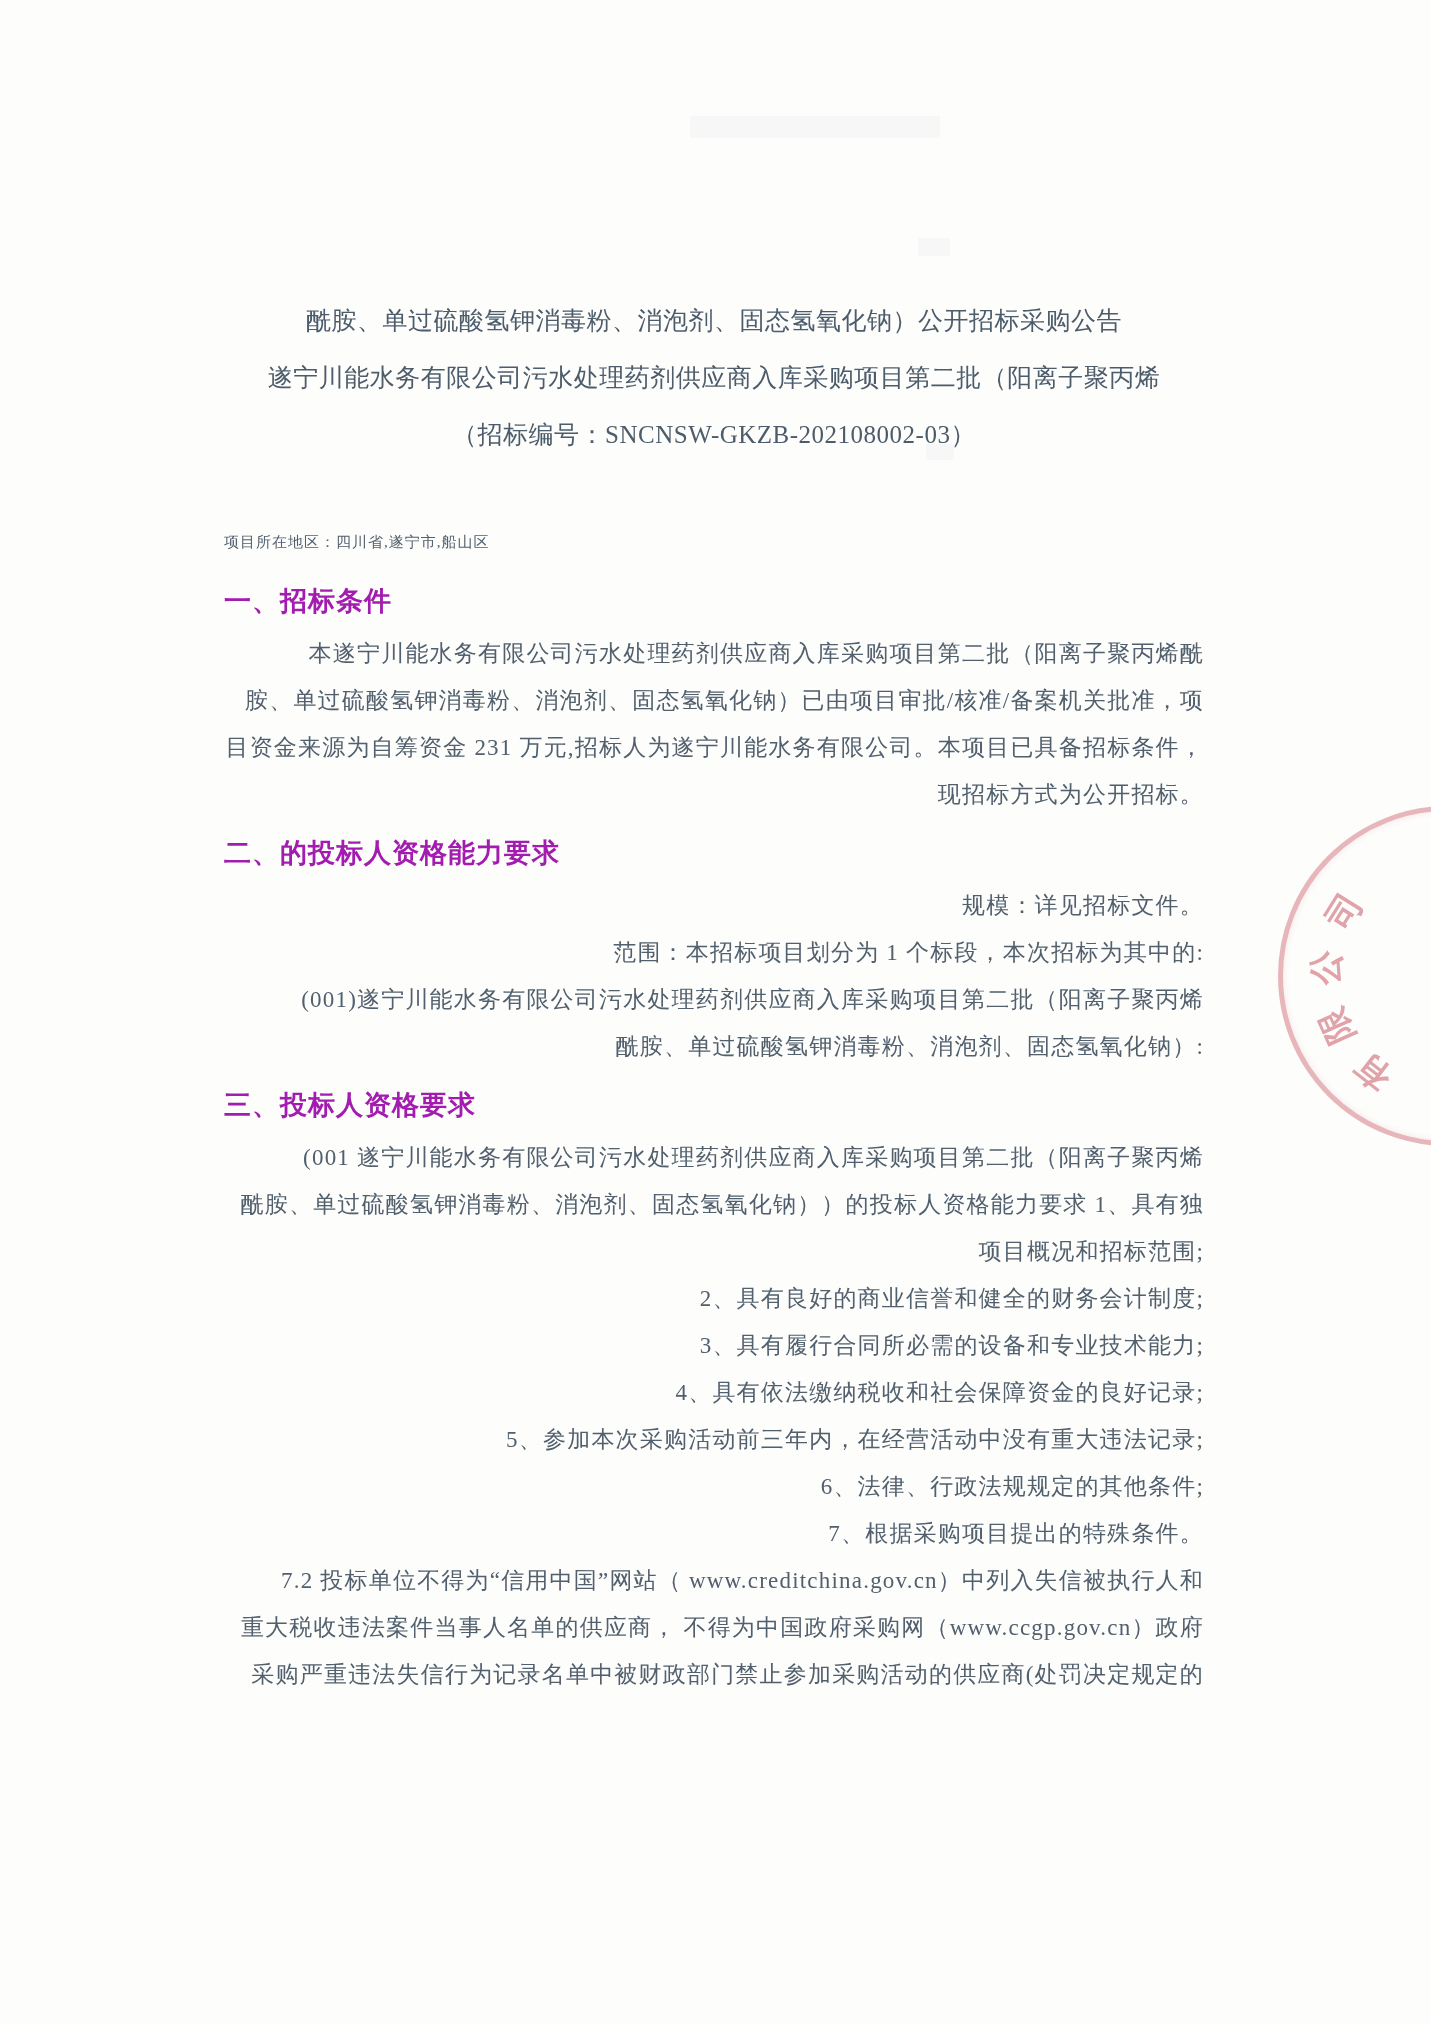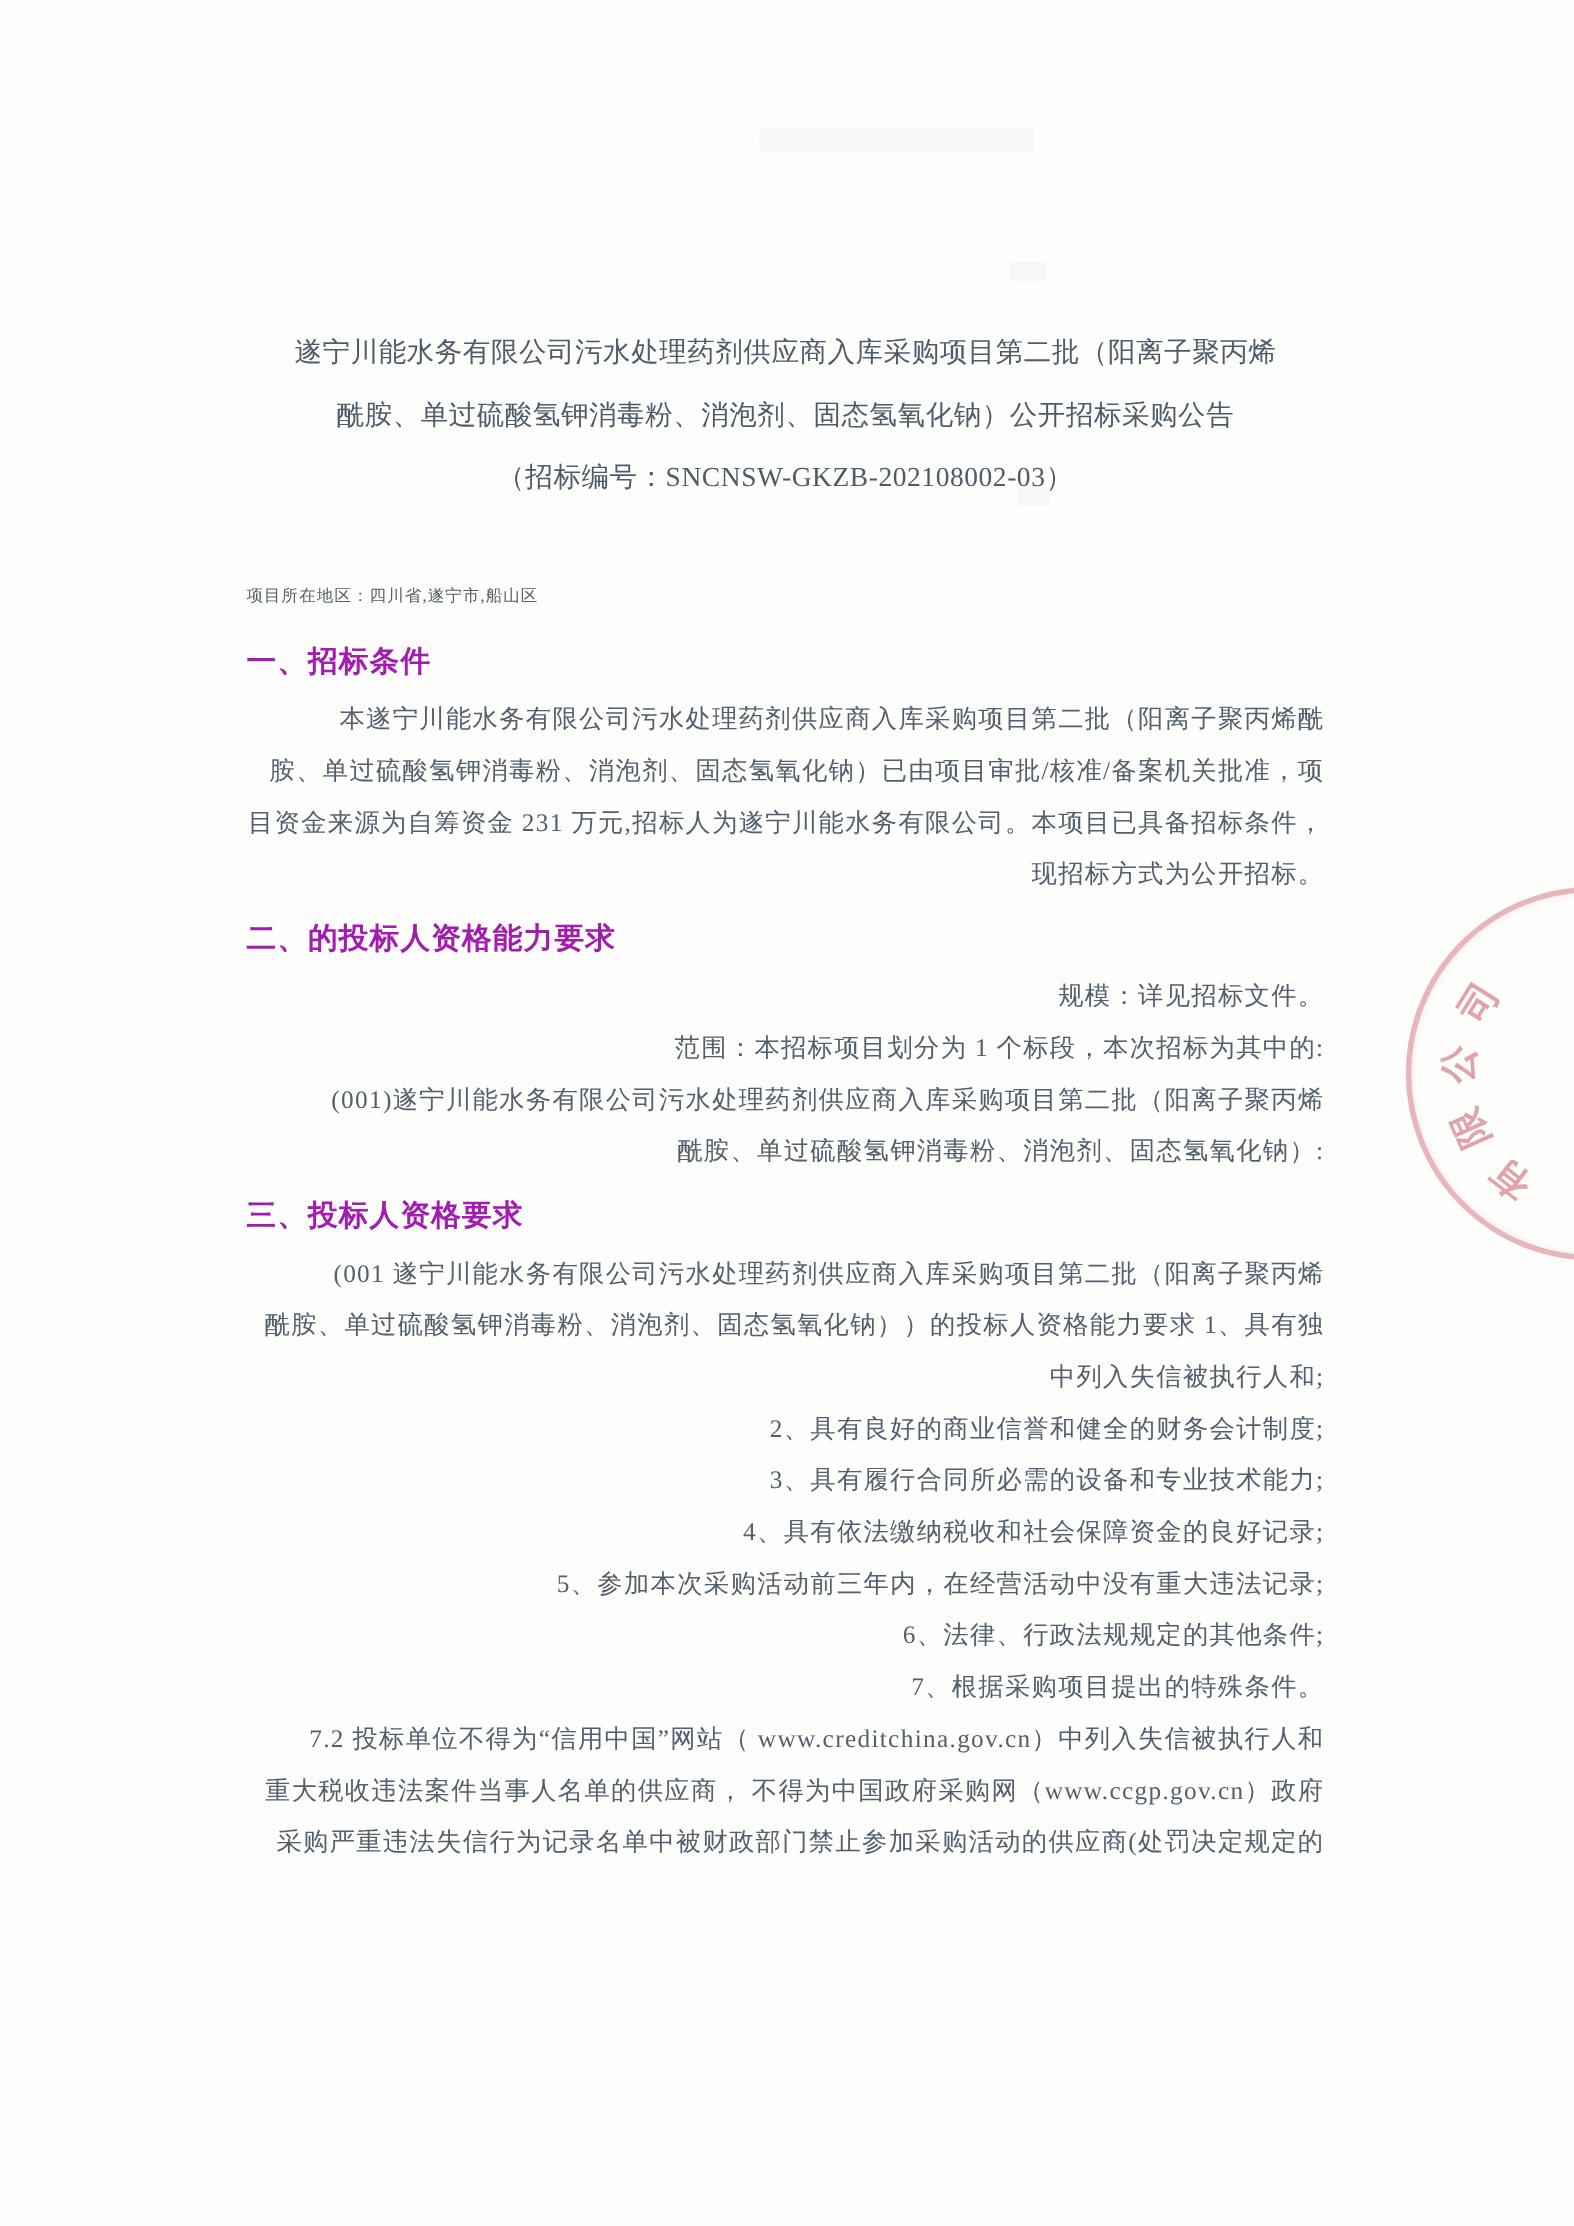--- a/index.html
+++ b/index.html
@@ -86,42 +86,42 @@
 <div class="page">
 
   <div class="artifact a1"></div>
   <div class="artifact a2"></div>
   <div class="artifact a3"></div>
   <div class="artifact a4"></div>
 
   <div class="content">
 
     <div class="doc-title">
+      <div class="t-line">酰胺、单过硫酸氢钾消毒粉、消泡剂、固态氢氧化钠）公开招标采购公告</div>
       <div class="t-line">遂宁川能水务有限公司污水处理药剂供应商入库采购项目第二批（阳离子聚丙烯</div>
-      <div class="t-line">酰胺、单过硫酸氢钾消毒粉、消泡剂、固态氢氧化钠）公开招标采购公告</div>
       <div class="t-line">（招标编号：SNCNSW-GKZB-202108002-03）</div>
     </div>
 
     <div class="loc-line">项目所在地区：四川省,遂宁市,船山区</div>
 
     <div>
         <div class="sec-heading">一、招标条件</div>
         <div class="bodyline indent">本遂宁川能水务有限公司污水处理药剂供应商入库采购项目第二批（阳离子聚丙烯酰</div>
         <div class="bodyline">胺、单过硫酸氢钾消毒粉、消泡剂、固态氢氧化钠）已由项目审批/核准/备案机关批准，项</div>
         <div class="bodyline">目资金来源为自筹资金 231 万元,招标人为遂宁川能水务有限公司。本项目已具备招标条件，</div>
         <div class="bodyline">现招标方式为公开招标。</div>
         <div class="sec-heading">二、的投标人资格能力要求</div>
         <div class="bodyline indent">规模：详见招标文件。</div>
         <div class="bodyline indent">范围：本招标项目划分为 1 个标段，本次招标为其中的:</div>
         <div class="bodyline indent">(001)遂宁川能水务有限公司污水处理药剂供应商入库采购项目第二批（阳离子聚丙烯</div>
         <div class="bodyline">酰胺、单过硫酸氢钾消毒粉、消泡剂、固态氢氧化钠）:</div>
         <div class="sec-heading">三、投标人资格要求</div>
         <div class="bodyline indent">(001 遂宁川能水务有限公司污水处理药剂供应商入库采购项目第二批（阳离子聚丙烯</div>
         <div class="bodyline">酰胺、单过硫酸氢钾消毒粉、消泡剂、固态氢氧化钠））的投标人资格能力要求 1、具有独</div>
-        <div class="bodyline">中列入失信被执行人和;</div>
+        <div class="bodyline">项目概况和招标范围;</div>
         <div class="bodyline">2、具有良好的商业信誉和健全的财务会计制度;</div>
         <div class="bodyline">3、具有履行合同所必需的设备和专业技术能力;</div>
         <div class="bodyline">4、具有依法缴纳税收和社会保障资金的良好记录;</div>
         <div class="bodyline">5、参加本次采购活动前三年内，在经营活动中没有重大违法记录;</div>
         <div class="bodyline">6、法律、行政法规规定的其他条件;</div>
         <div class="bodyline">7、根据采购项目提出的特殊条件。</div>
         <div class="bodyline">7.2 投标单位不得为“信用中国”网站（ www.creditchina.gov.cn）中列入失信被执行人和</div>
         <div class="bodyline">重大税收违法案件当事人名单的供应商， 不得为中国政府采购网（www.ccgp.gov.cn）政府</div>
         <div class="bodyline">采购严重违法失信行为记录名单中被财政部门禁止参加采购活动的供应商(处罚决定规定的</div>
       </div>

